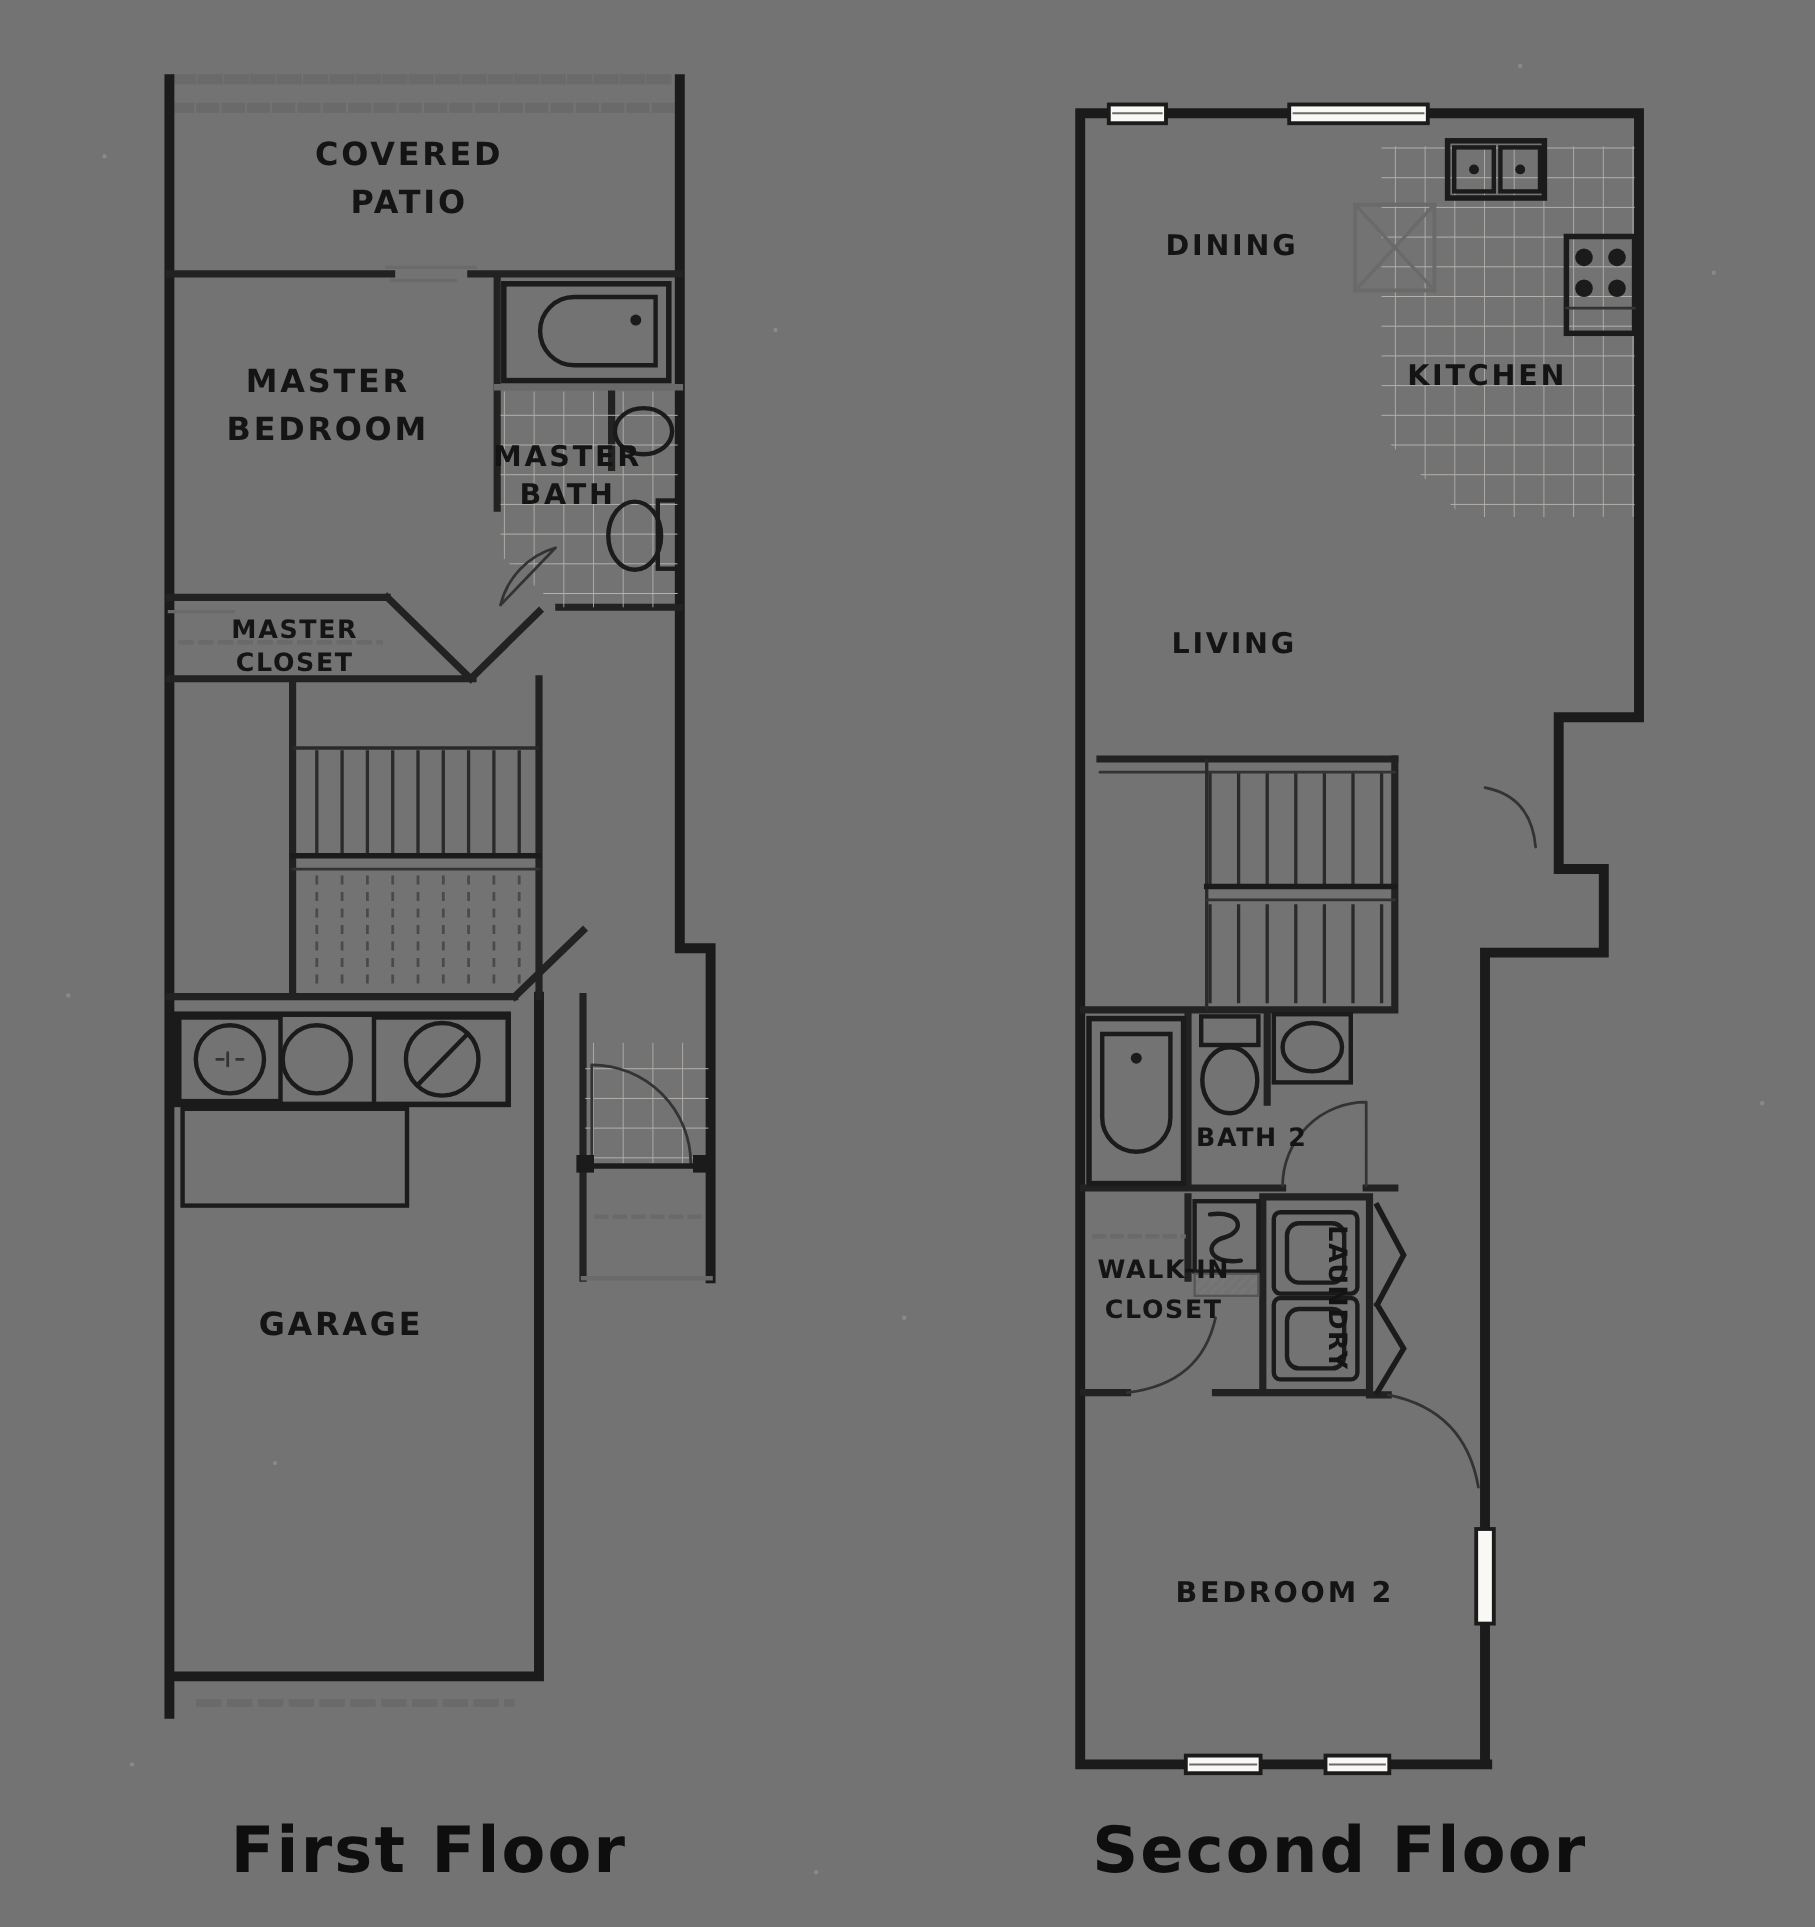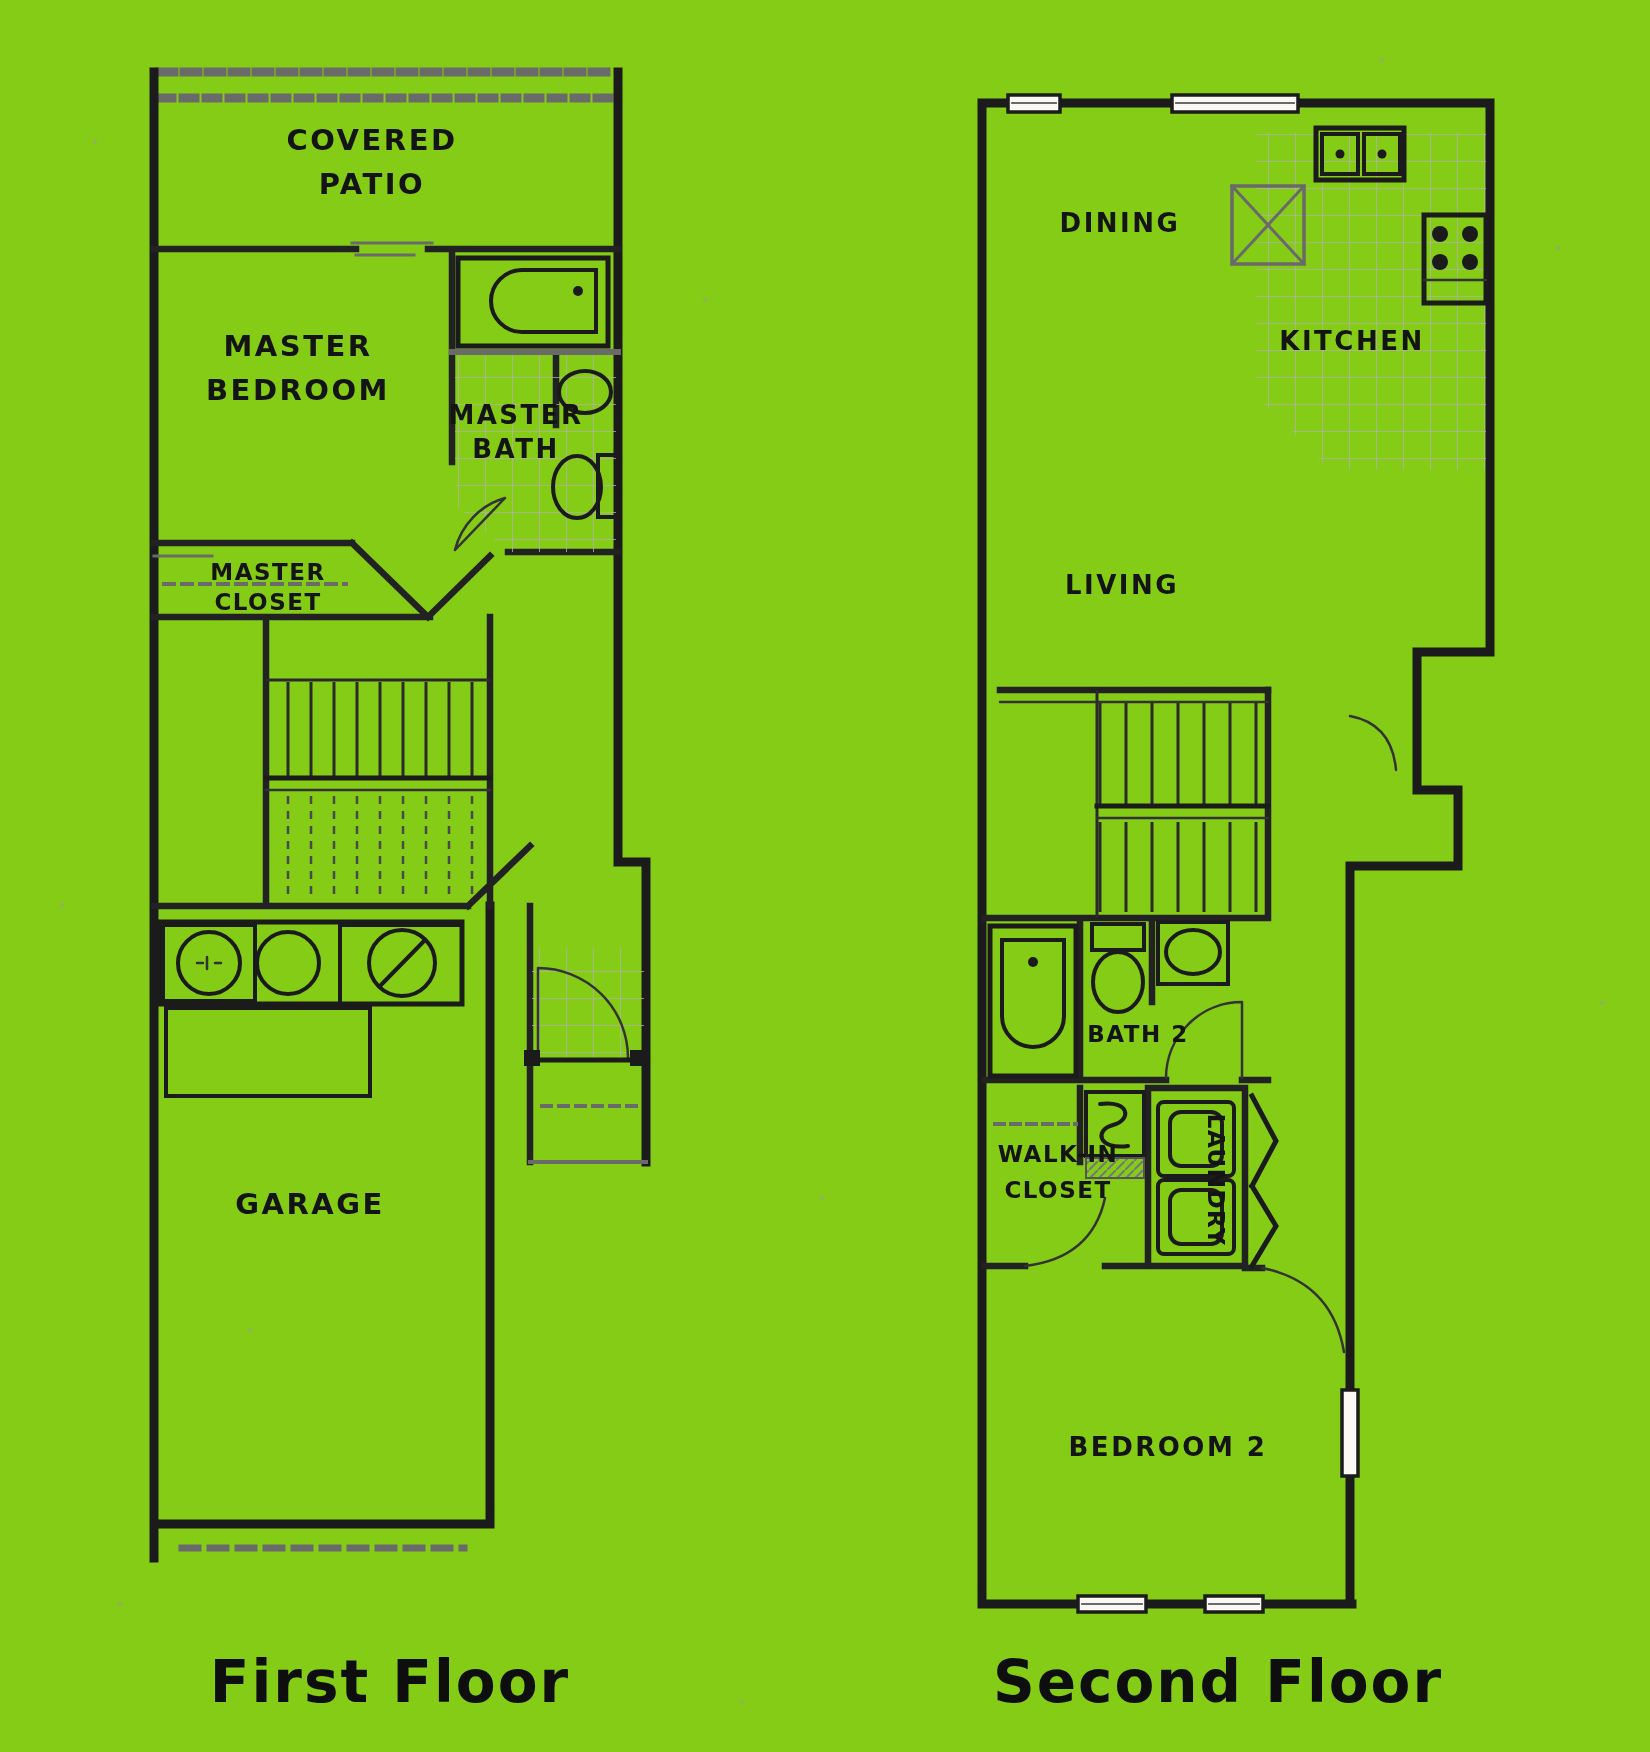--- a/index.html
+++ b/index.html
@@ -1,16 +1,16 @@
 <!DOCTYPE html>
 <html><head>
 <meta charset="utf-8">
 <style>
   html,body{margin:0;padding:0;background:#ffffff;}
-  .sheet{width:1650px;height:1752px;background:#84cc16;position:relative;overflow:hidden;}
+  .sheet{width:1650px;height:1752px;background:#737373;position:relative;overflow:hidden;}
   svg{display:block;}
   .wx{stroke:#1b1b1b;fill:none;stroke-width:9;stroke-linecap:square;}
   .wi{stroke:#222222;fill:none;stroke-width:6.5;stroke-linecap:square;}
   .fix{stroke:#1b1b1b;fill:none;stroke-width:4;stroke-linecap:round;}
   .fix5{stroke:#1b1b1b;fill:none;stroke-width:5;stroke-linecap:square;}
   .thin{stroke:#333333;fill:none;stroke-width:2.5;stroke-linecap:round;}
   .gray{stroke:#6a6a6a;fill:none;stroke-linecap:square;}
   .tread{stroke:#2a2a2a;fill:none;stroke-width:3;}
   .tread-lite{stroke:#4a4a4a;fill:none;stroke-width:2.5;stroke-dasharray:8 7;}
   .room-label{font-family:"DejaVu Sans",sans-serif;font-weight:700;font-size:29px;

